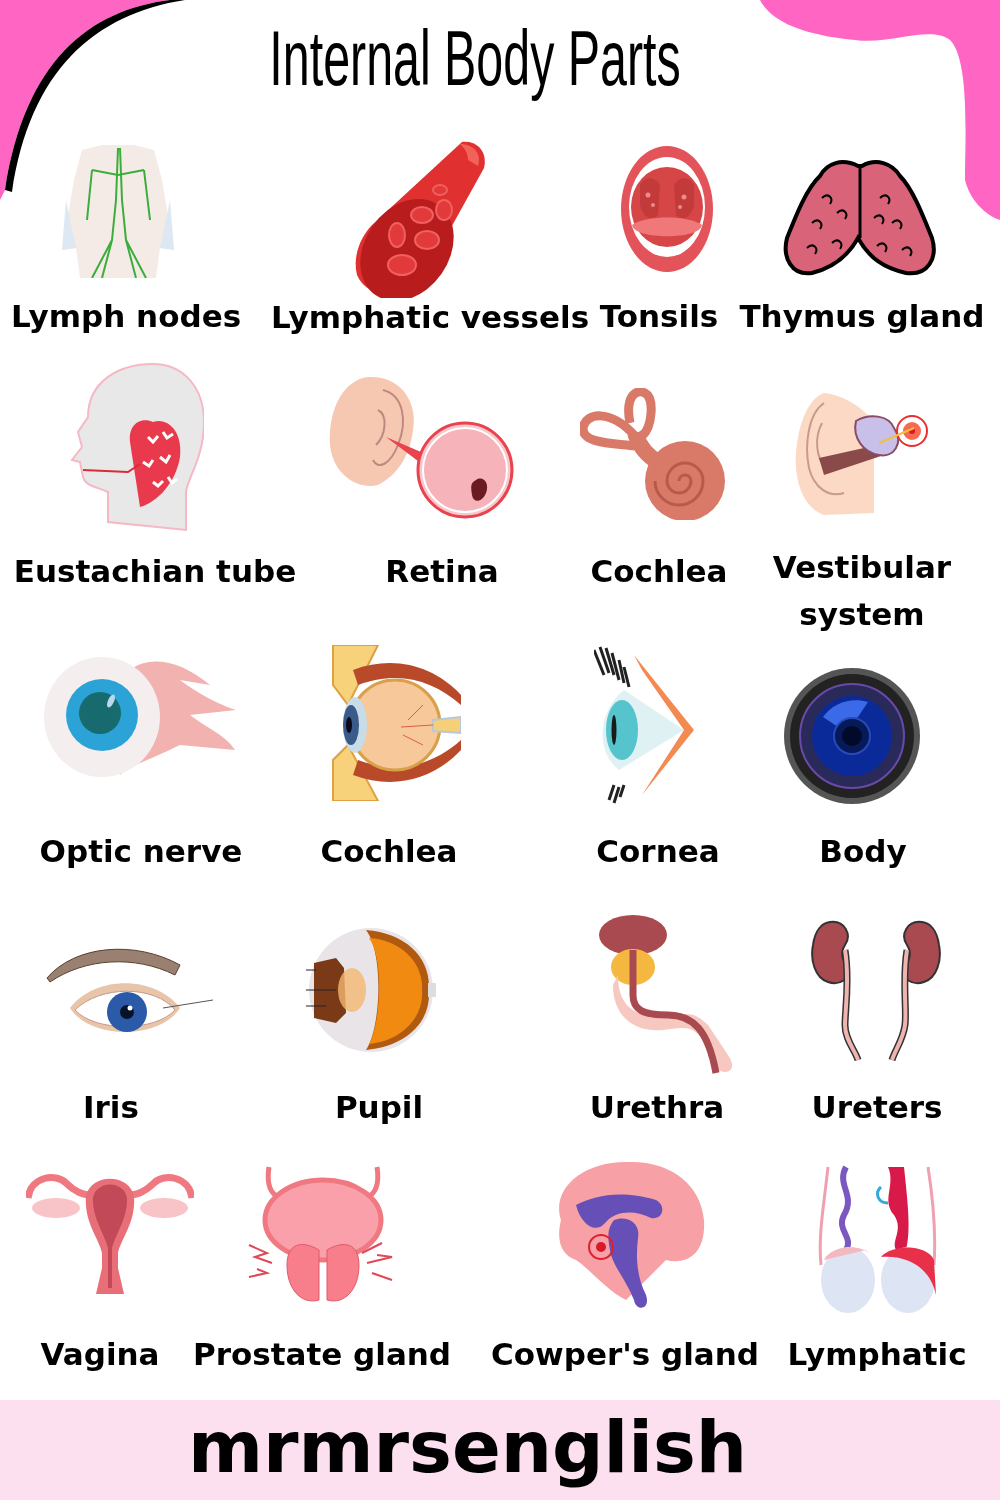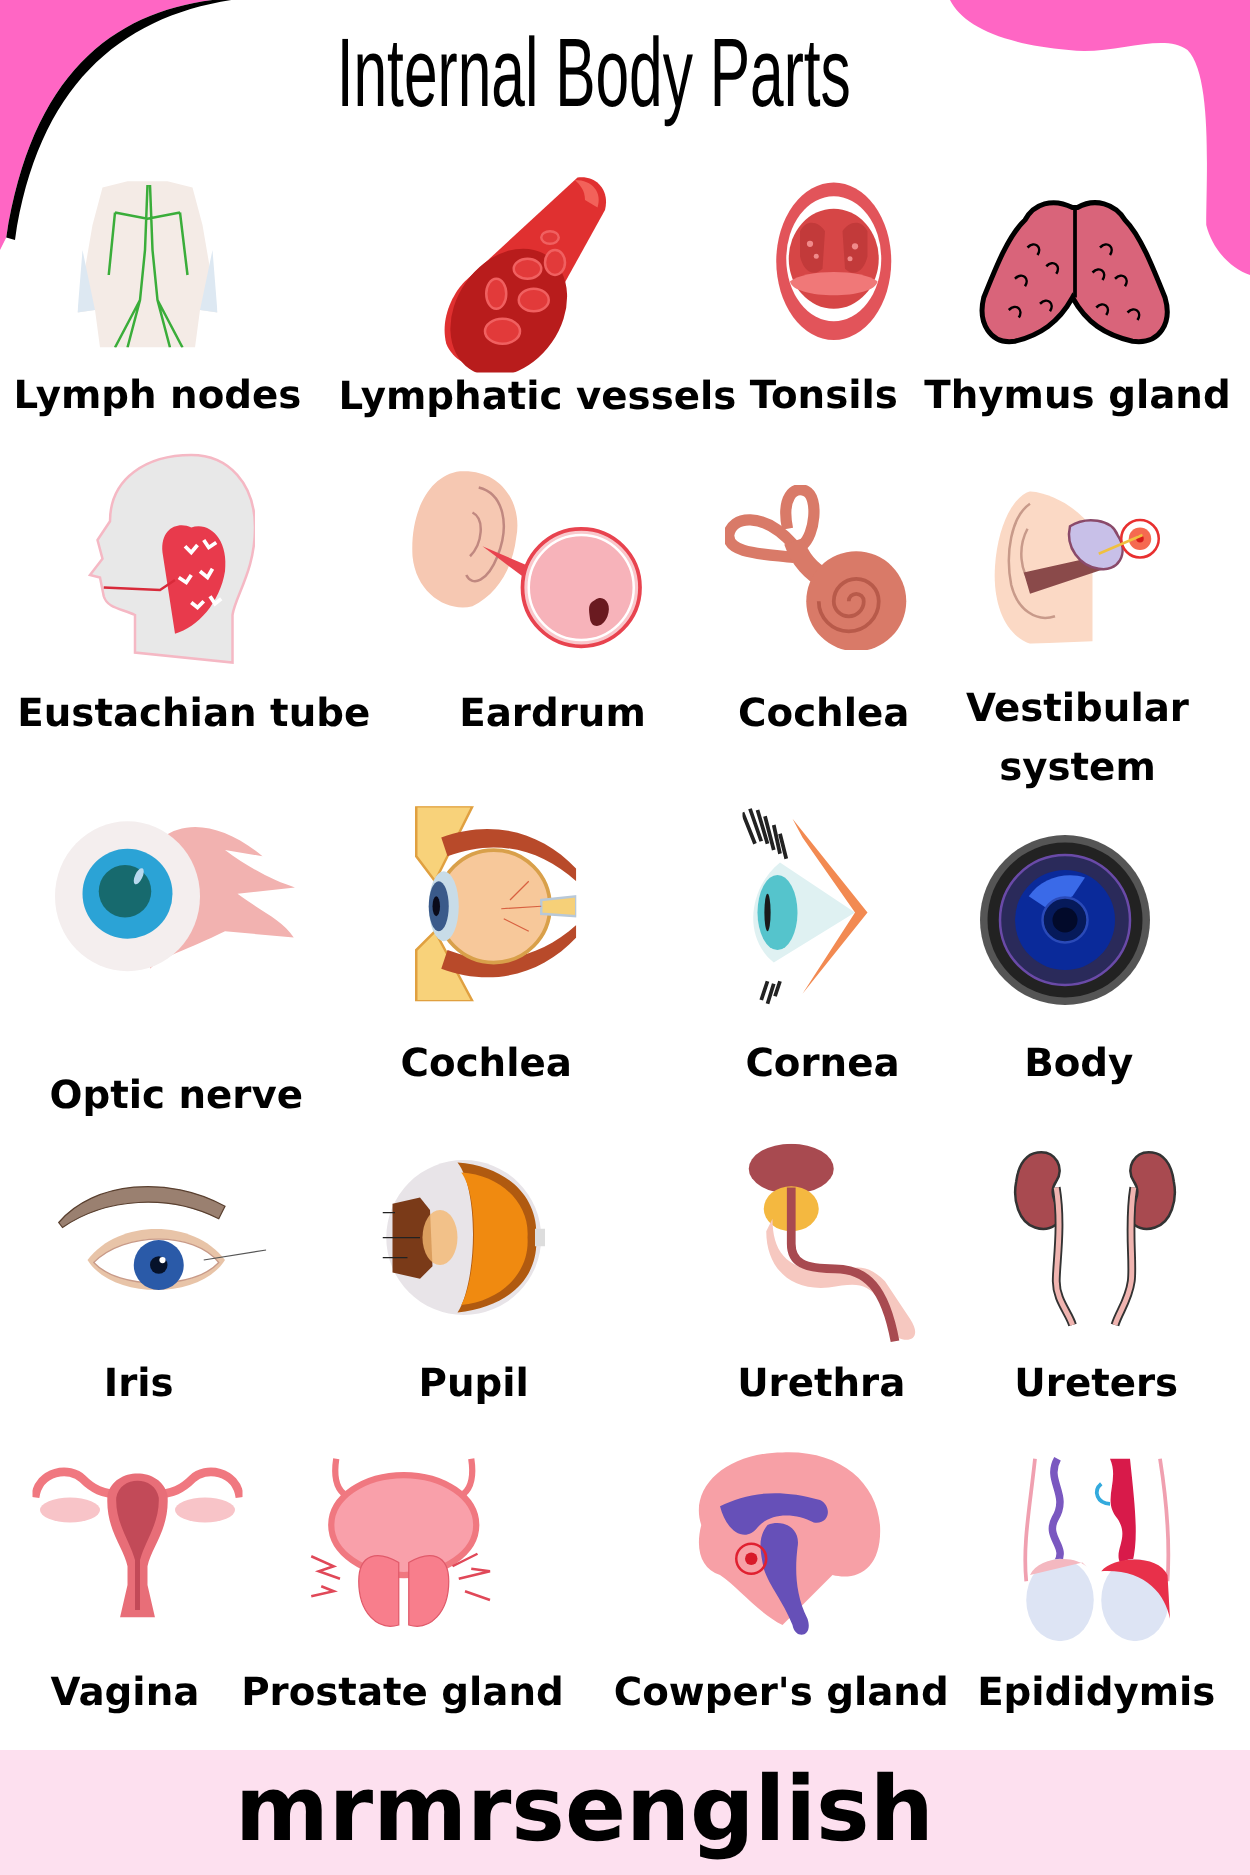--- a/index.html
+++ b/index.html
@@ -92,21 +92,21 @@
 
 <div class="item">
   <svg style="left:328px;top:375px" width="186" height="146" viewBox="0 0 186 146">
     <path d="M40,2 C75,0 90,30 85,55 C82,80 70,100 50,110 C30,115 5,100 2,70 C0,35 15,5 40,2 Z" fill="#f6c8b2"></path>
     <path d="M55,15 C75,20 80,45 70,70 C62,90 50,95 45,85 M50,35 C60,40 58,60 48,70" stroke="#c08880" stroke-width="2" fill="none"></path>
     <path d="M58,62 L100,80 L98,92 Z" fill="#e8434f"></path>
     <circle cx="137" cy="95" r="47" fill="#f9c8cc" stroke="#e8434f" stroke-width="3"></circle>
     <circle cx="137" cy="95" r="42" fill="#f7b3ba" stroke="#fff" stroke-width="2"></circle>
     <path d="M148,105 C155,100 162,108 158,118 C154,128 145,128 144,120 C143,112 142,108 148,105 Z" fill="#6a1a20"></path>
   </svg>
-  <span class="label" style="left:442px;top:549px">Eardrum</span>
+  <span class="label" style="left:442px;top:549px">Retina</span>
 </div>
 
 <div class="item">
   <svg style="left:580px;top:388px" width="146" height="132" viewBox="0 0 146 132">
     <path d="M50,35 C45,10 55,0 65,5 C75,10 72,40 62,48" stroke="#d97a68" stroke-width="9" fill="none"></path>
     <path d="M55,48 C30,20 5,25 3,40 C2,55 30,55 55,58" stroke="#d97a68" stroke-width="9" fill="none"></path>
     <path d="M55,45 C60,60 70,70 80,75" stroke="#d97a68" stroke-width="16" fill="none"></path>
     <circle cx="105" cy="93" r="40" fill="#d97a68"></circle>
     <path d="M105,93 m-6,0 a6,6 0 1,1 12,0 a12,12 0 1,1 -24,0 a18,18 0 1,1 36,0 a24,24 0 1,1 -48,0" stroke="#b85a4a" stroke-width="3" fill="none"></path>
   </svg>
@@ -129,21 +129,21 @@
 </div>
 
 <div class="item">
   <svg style="left:40px;top:655px" width="196" height="126" viewBox="0 0 196 126">
     <path d="M90,15 C110,0 140,5 170,30 L140,25 C160,40 180,50 196,55 L150,60 C170,75 185,80 195,95 L140,90 C110,105 90,110 80,120 L90,15 Z" fill="#f2b2b0"></path>
     <ellipse cx="62" cy="62" rx="58" ry="60" fill="#f4eeee"></ellipse>
     <circle cx="62" cy="60" r="36" fill="#2ba3d6"></circle>
     <circle cx="60" cy="58" r="21" fill="#176a6e"></circle>
     <ellipse cx="71" cy="46" rx="3" ry="7" transform="rotate(25 71 46)" fill="#b8d8ee"></ellipse>
   </svg>
-  <span class="label" style="left:141px;top:854px">Optic nerve</span>
+  <span class="label" style="left:141px;top:829px">Optic nerve</span>
 </div>
 
 <div class="item">
   <svg style="left:313px;top:645px" width="148" height="156" viewBox="0 0 148 156">
     <path d="M20,0 L65,0 L35,60 L20,40 Z M20,156 L65,156 L35,100 L20,115 Z" fill="#f8d27a" stroke="#e0a040" stroke-width="2"></path>
     <path d="M40,25 C80,10 120,20 148,50 L148,60 C120,35 85,25 45,40 Z M40,130 C80,145 120,135 148,105 L148,95 C120,120 85,130 45,115 Z" fill="#b84a2a"></path>
     <circle cx="82" cy="80" r="45" fill="#f7c89a" stroke="#d9a04a" stroke-width="3"></circle>
     <path d="M120,75 L148,72 L148,88 L120,86 Z" fill="#f6d078" stroke="#b8c8d8" stroke-width="2"></path>
     <ellipse cx="42" cy="80" rx="12" ry="28" fill="#c8dce8"></ellipse>
     <ellipse cx="38" cy="80" rx="8" ry="20" fill="#3a5a8a"></ellipse>
@@ -262,18 +262,18 @@
   <svg style="left:816px;top:1165px" width="122" height="148" viewBox="0 0 122 148">
     <path d="M12,2 C8,40 2,70 5,100 M112,2 C118,40 120,70 118,100" stroke="#f0a0b0" stroke-width="3" fill="none"></path>
     <path d="M30,2 C20,20 40,30 28,50 C20,65 38,72 30,85" stroke="#7a58c0" stroke-width="6" fill="none"></path>
     <path d="M72,2 C80,20 65,35 78,50 C88,65 75,75 80,85 L90,85 C95,65 92,40 88,2 Z" fill="#d81a4a"></path>
     <path d="M65,22 C58,28 62,38 72,38" stroke="#33aadd" stroke-width="3" fill="none"></path>
     <ellipse cx="32" cy="115" rx="27" ry="33" fill="#dde4f4"></ellipse>
     <ellipse cx="92" cy="115" rx="27" ry="33" fill="#dde4f4"></ellipse>
     <path d="M8,95 C15,80 45,78 55,90 L50,85 Z" fill="#f4b8c0"></path>
     <path d="M65,92 C75,80 110,78 118,95 L120,130 C116,110 100,90 65,92 Z" fill="#e8304a"></path>
   </svg>
-  <span class="label" style="left:877px;top:1332px">Epididymis</span>
+  <span class="label" style="left:877px;top:1332px">Lymphatic</span>
 </div>
 
 <div class="footer">
   <div class="footer-text">mrmrsenglish</div>
 </div>
 
 </body></html>

